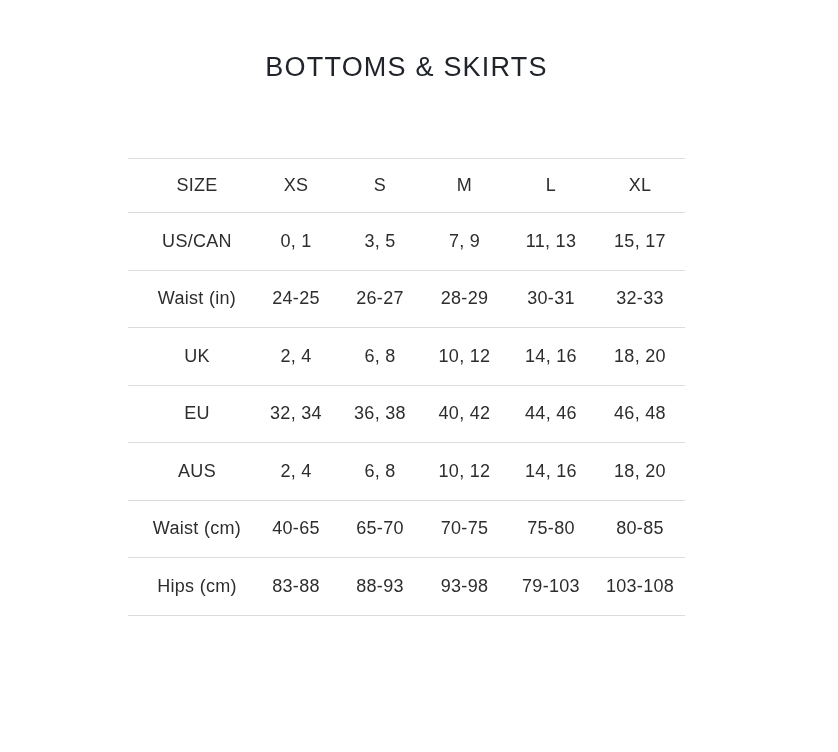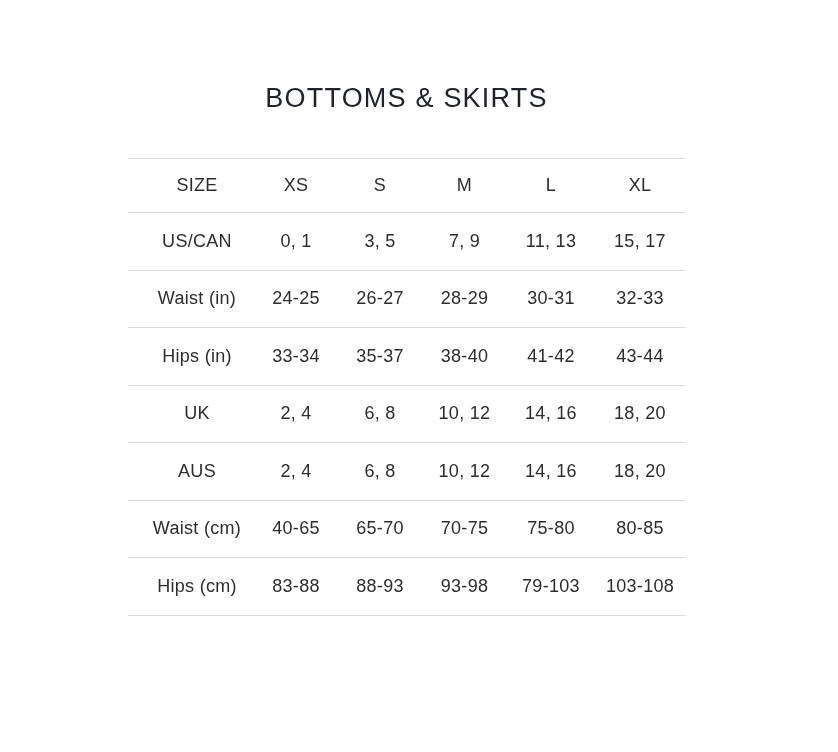--- a/index.html
+++ b/index.html
@@ -18,21 +18,21 @@
   }
   .page {
     position: relative;
     width: 838px;
     height: 752px;
     background: var(--bg-color);
   }
   .page-title {
     position: absolute;
     left: 128px;
-    top: 83px;
+    top: 52px;
     width: 557px;
     text-align: center;
     font-size: 27px;
     font-weight: 400;
     letter-spacing: 1.2px;
     color: #20242a;
     white-space: nowrap;
   }
   table.size-chart {
     position: absolute;
@@ -107,34 +107,34 @@
         </tr>
         <tr>
           <td>Waist (in)</td>
           <td>24-25</td>
           <td>26-27</td>
           <td>28-29</td>
           <td>30-31</td>
           <td>32-33</td>
         </tr>
         <tr>
-          <td>Hips (in)</td>
-          <td>33-34</td>
-          <td>35-37</td>
-          <td>38-40</td>
-          <td>41-42</td>
-          <td>43-44</td>
-        </tr>
-        <tr>
           <td>UK</td>
           <td>2, 4</td>
           <td>6, 8</td>
           <td>10, 12</td>
           <td>14, 16</td>
           <td>18, 20</td>
+        </tr>
+        <tr>
+          <td>EU</td>
+          <td>32, 34</td>
+          <td>36, 38</td>
+          <td>40, 42</td>
+          <td>44, 46</td>
+          <td>46, 48</td>
         </tr>
         <tr>
           <td>AUS</td>
           <td>2, 4</td>
           <td>6, 8</td>
           <td>10, 12</td>
           <td>14, 16</td>
           <td>18, 20</td>
         </tr>
         <tr>

